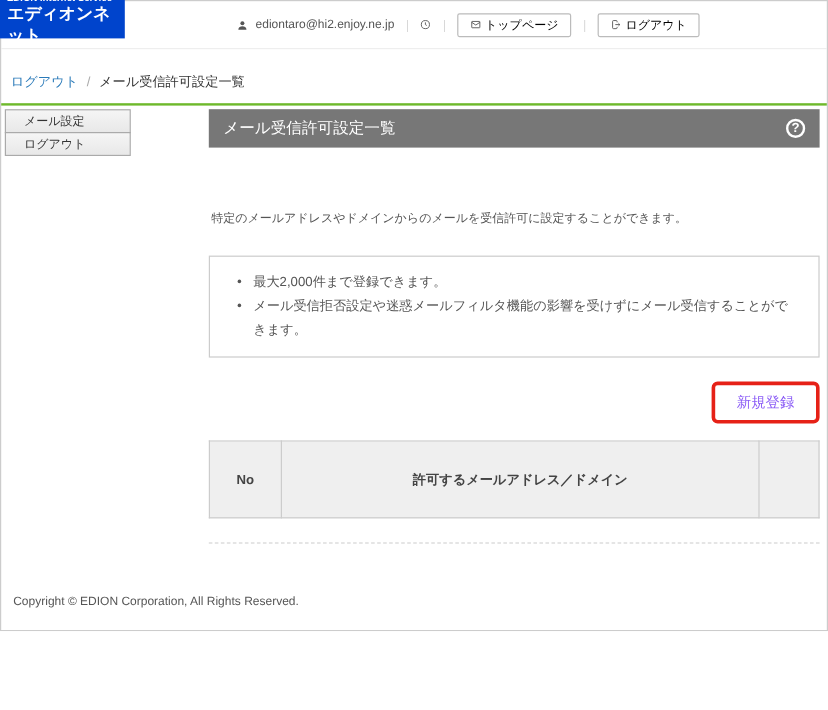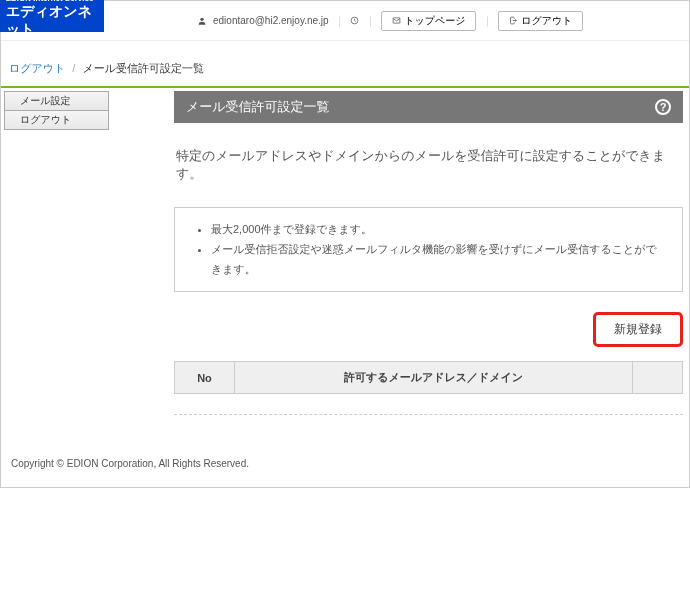--- a/index.html
+++ b/index.html
@@ -19,28 +19,28 @@
     .breadcrumb { padding: 10px 8px; font-size: 11px; margin-top: 10px; }
     .breadcrumb a { color: #2a7ab9; text-decoration: none; }
     .breadcrumb .bc-sep { color: #aaa; margin: 0 4px; }
     .hr-green { height: 2px; background: #6eb92b; }
     .layout { display: flex; gap: 0; padding: 0; }
     .sidebar { width: 108px; padding: 3px 0 0 3px; }
     .side-item { border: 1px solid #aaa; background: linear-gradient(#f5f5f5, #e8e8e8); padding: 2px 15px; font-size: 10px; cursor: pointer; margin-bottom: -1px; }
     .main { flex: 1; padding: 3px 6px 15px 65px; }
     .panel-header { background: #777; color: #fff; padding: 7px 12px; display: flex; align-items: center; justify-content: space-between; font-size: 13px; }
     .help-icon { width: 16px; height: 16px; border: 2px solid #fff; border-radius: 50%; display: flex; align-items: center; justify-content: center; font-size: 11px; font-weight: bold; cursor: pointer; }
-    .desc { padding: 24px 2px; font-size: 13px; color: #555; }
+    .desc { padding: 24px 2px; font-size: 10px; color: #555; margin-top: 28px; }
     .notice-box { border: 1px solid #ccc; padding: 12px 16px; margin-bottom: 12px; }
     .notice-title { font-size: 12px; font-weight: bold; margin-bottom: 10px; color: #333; }
     .notice-list { list-style: disc; padding-left: 20px; font-size: 11px; color: #555; line-height: 1.8; }
     .action-row { display: flex; justify-content: flex-end; padding: 8px 0; }
-    .btn-new { border: 3px solid #e62117; background: #fff; padding: 6px 18px; font-size: 12px; cursor: pointer; border-radius: 5px; color: #404040; }
+    .btn-new { border: 3px solid #e62117; background: #fff; padding: 6px 18px; font-size: 12px; cursor: pointer; border-radius: 5px; color: #8b5cf6; }
     table.tbl { width: 100%; border-collapse: collapse; margin-top: 6px; }
-    table.tbl th { border: 1px solid #ccc; background: #efefef; padding: 8px 6px; font-size: 11px; font-weight: bold; color: #444; }
+    table.tbl th { border: 1px solid #ccc; background: #efefef; padding: 24px 6px; font-size: 11px; font-weight: bold; color: #444; }
     table.tbl th.no-col { width: 60px; }
     table.tbl th.action-col { width: 50px; }
     .dotted { border-top: 1px dashed #ccc; margin: 20px 0 10px; }
     .back-link { display: flex; align-items: center; gap: 6px; color: #2a7ab9; font-size: 11px; cursor: pointer; padding: 4px 0; }
     .back-link .cog { width: 12px; height: 12px; }
     .footer { text-align: left; padding: 18px 10px; font-size: 10px; color: #555; }
   </style>
 </head>
 <body>
 

